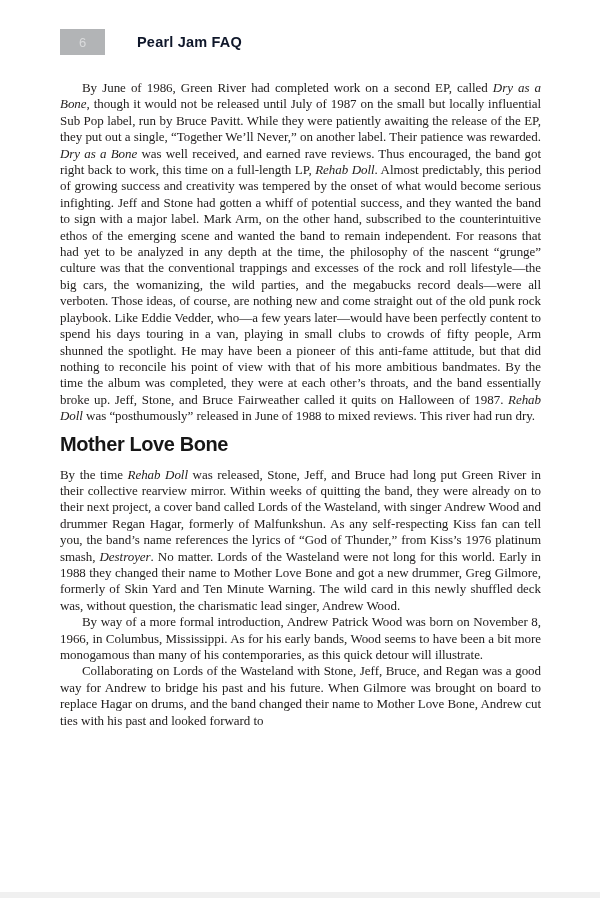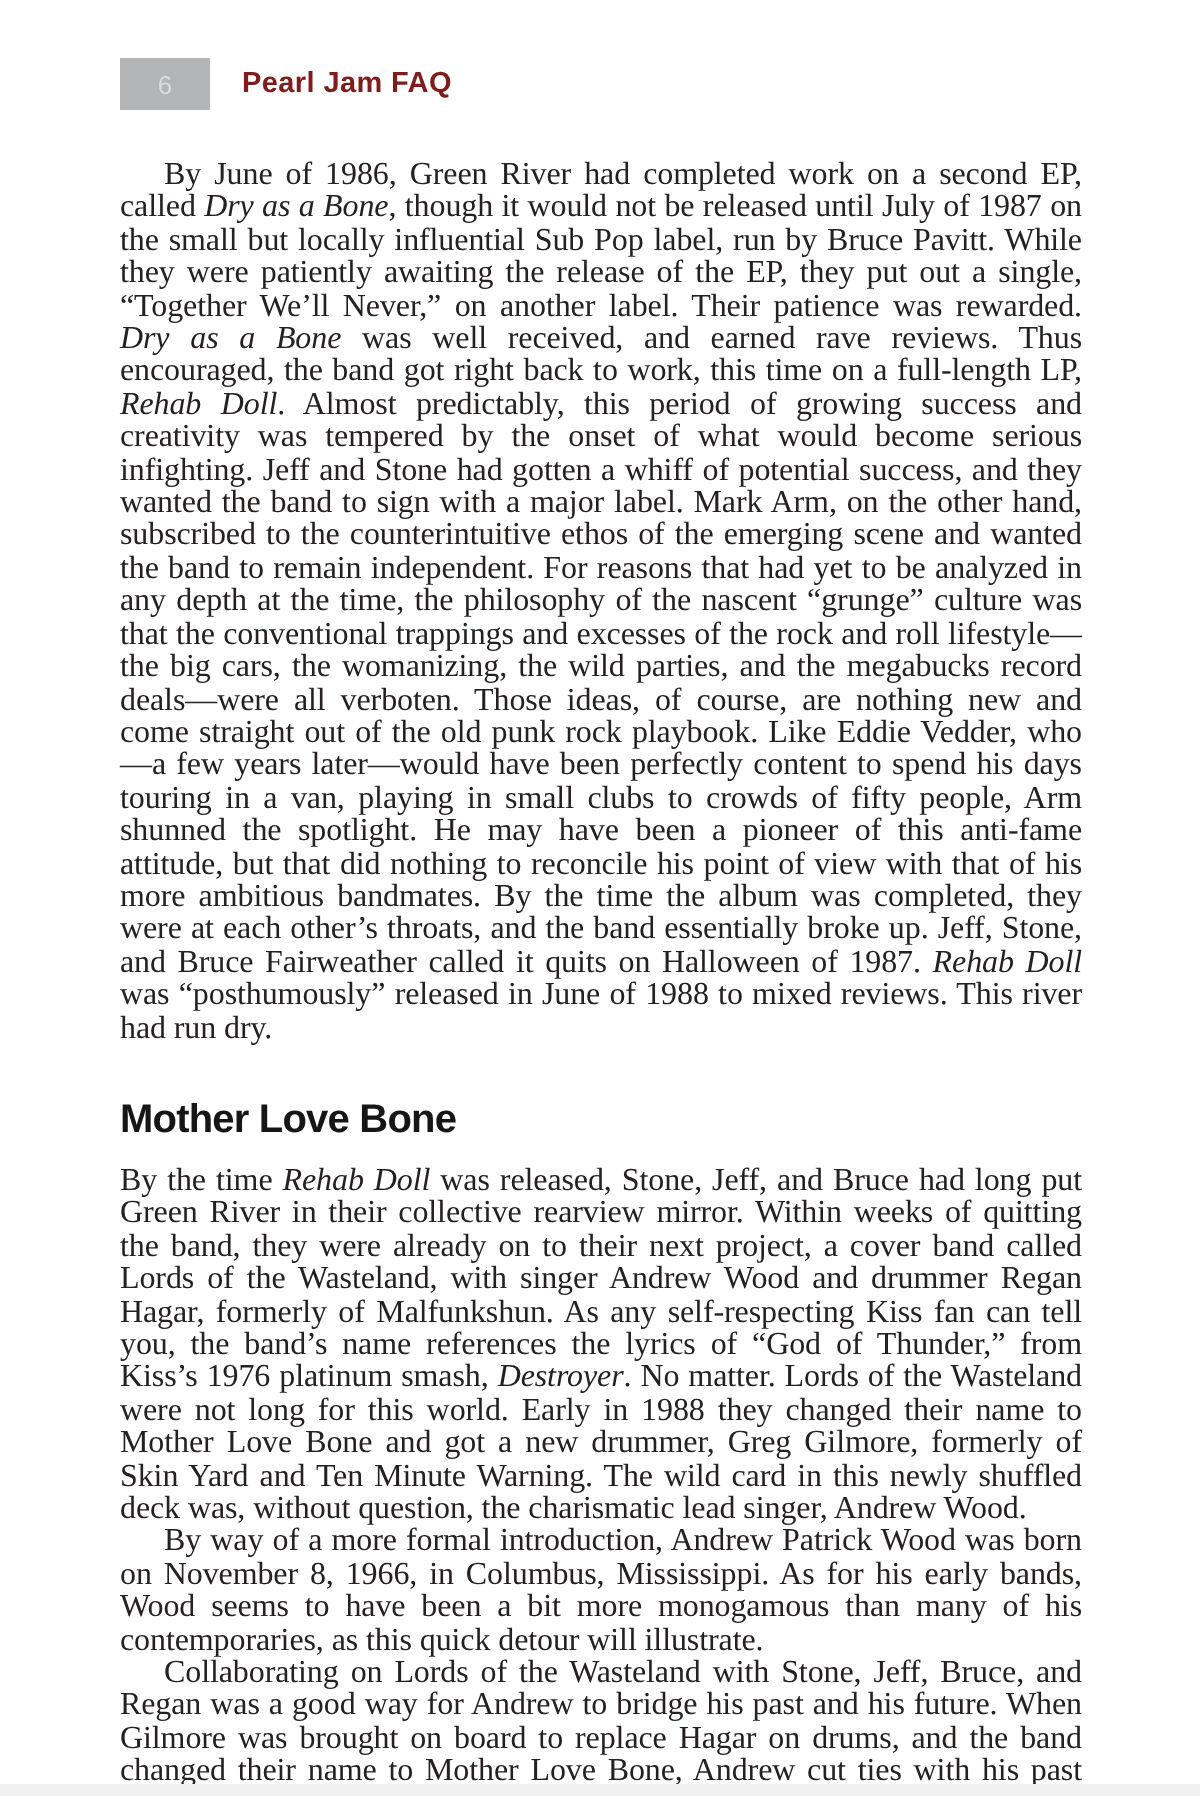--- a/index.html
+++ b/index.html
@@ -24,39 +24,39 @@
     display:flex;align-items:center;
   }
   .page-num-box{
     width:45px;height:26px;
     background:var(--page-number-box);
     display:flex;align-items:center;justify-content:center;
     font-family:"Liberation Sans", sans-serif;
     font-size:13px;color:var(--page-number-text);
   }
   .book-title{
-    margin-left:16px;
+    margin-left:32px;
     font-family:"Liberation Sans", sans-serif;
-    font-size:14.5px;font-weight:600;color:#7f1d1d;
+    font-size:14.5px;font-weight:600;color:#0f172a;
     letter-spacing:0.2px;
   }
   .body-text{
     position:absolute;left:60px;top:80px;width:481px;
     color:var(--body-text);
   }
   .body-text p{
     margin:0;
-    font-size:16px;line-height:16.4px;
+    font-size:13px;line-height:16.4px;
     text-align:justify;
     letter-spacing:-0.05px;
     font-family:Liberation Serif, serif;
   }
   .body-text p.indent{text-indent:22px;}
   .section-heading{
-    margin:26px 0 11px 0;
+    margin:8px 0 11px 0;
     font-family:"Liberation Sans", sans-serif;
     font-size:20px;font-weight:bold;color:#161616;
     line-height:23px;letter-spacing:-0.4px;
     text-align:left;text-indent:0;
   }
   .bottom-bar{
     position:absolute;left:0;bottom:0;width:600px;height:6px;
     background:var(--bottom-bar);
   }
   em{font-style:italic;}

